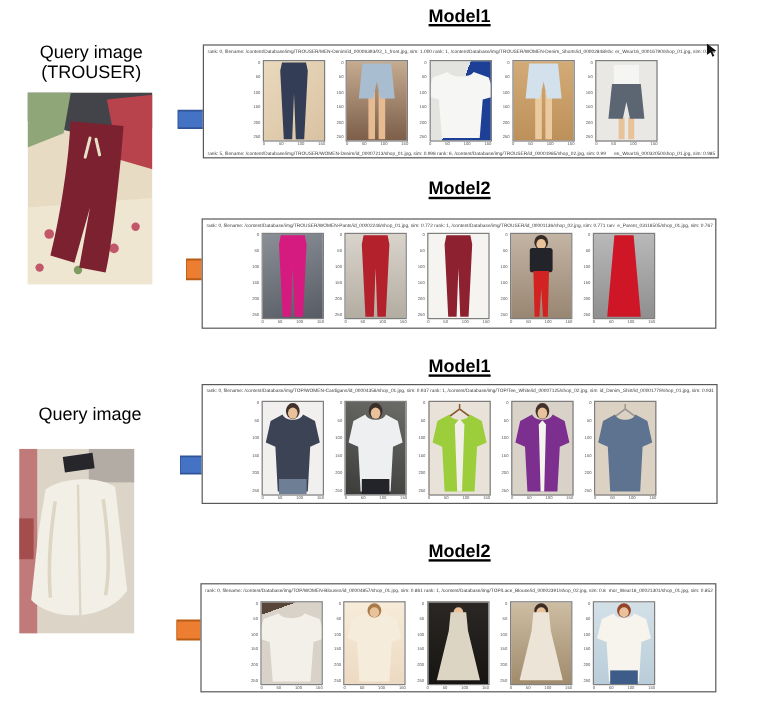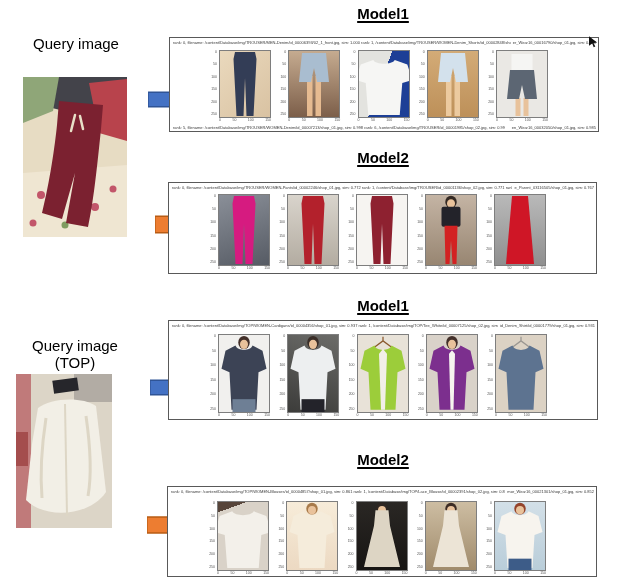--- a/index.html
+++ b/index.html
@@ -55,24 +55,24 @@
 
 <div class="canvas">
 
   <div class="ptitle t0">Model1</div>
   <div class="ptitle t1">Model2</div>
   <div class="ptitle t2">Model1</div>
   <div class="ptitle t3">Model2</div>
 
   <div class="qlabel ql0">
     <div>Query image</div>
+    <div>(TROUSER)</div>
   </div>
   <div class="qlabel ql1">
     <div>Query image</div>
-    <div>(TOP)</div>
   </div>
 
   <div class="qimg qi0" id="qimg0">
       <svg viewBox="0 0 104 160" preserveAspectRatio="none">
       <rect width="104" height="160" fill="#e7dcc3"></rect>
       <path d="M0 96 L104 88 104 160 0 160 Z" fill="#efe6d2"></path>
       <path d="M0 0 H104 V30 L58 38 0 24 Z" fill="#43434a"></path>
       <path d="M0 0 H36 L30 34 0 46 Z" fill="#8fa678"></path>
       <path d="M66 6 L104 2 104 64 76 56 Z" fill="#b8434c"></path>
       <circle cx="18" cy="118" r="4" fill="#c2566a"></circle>

